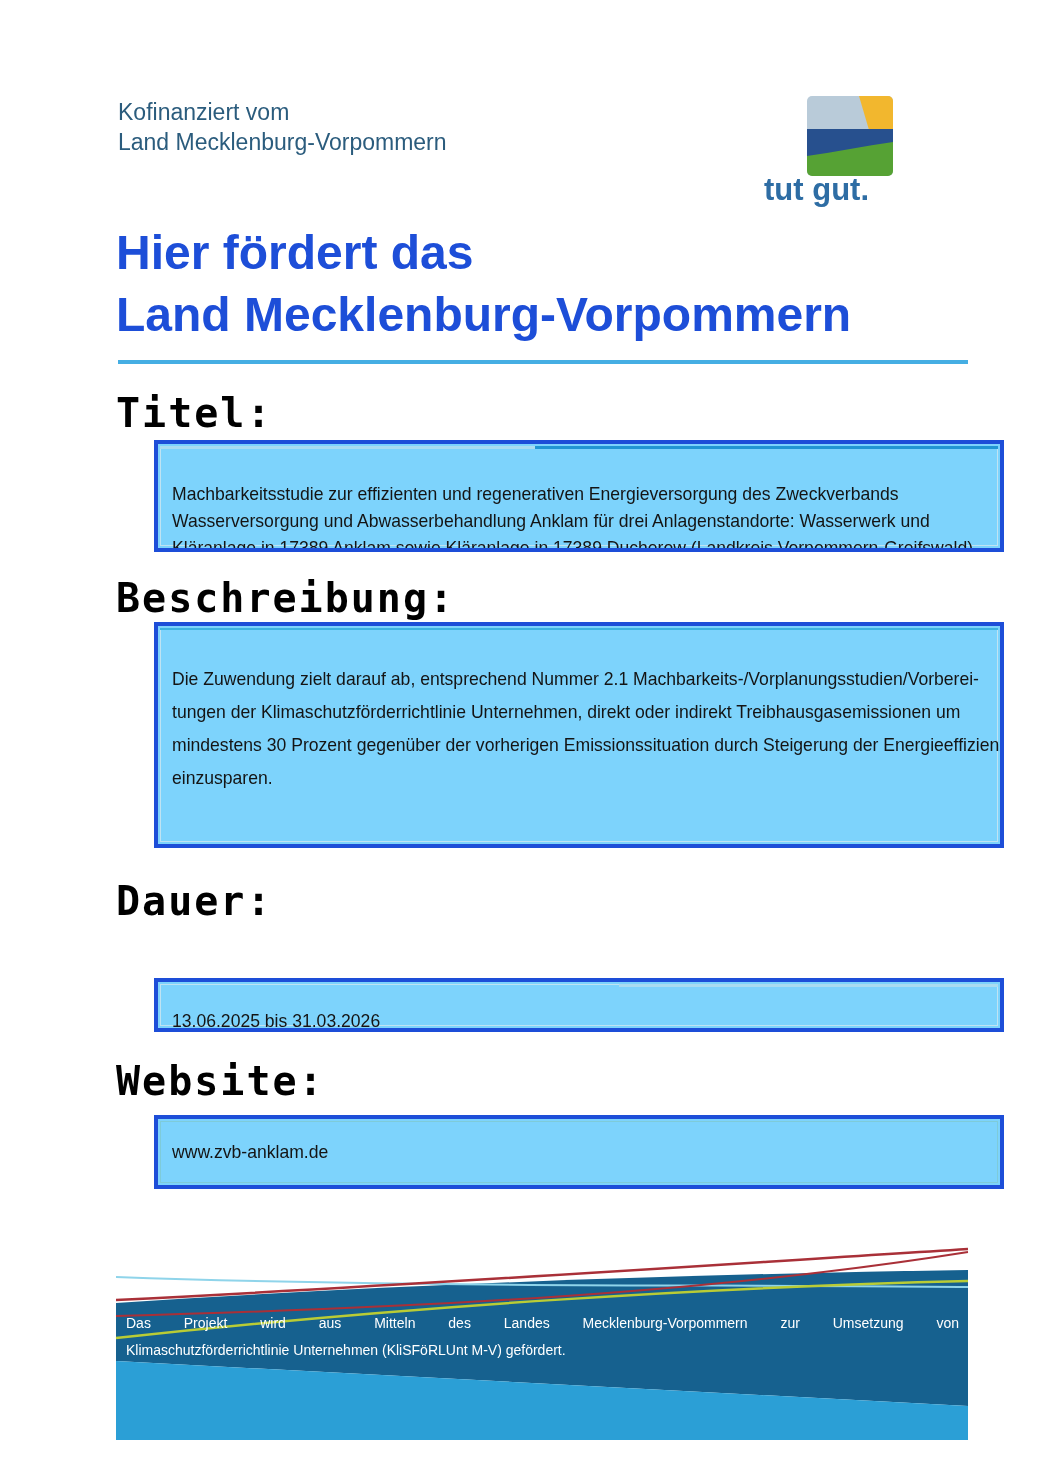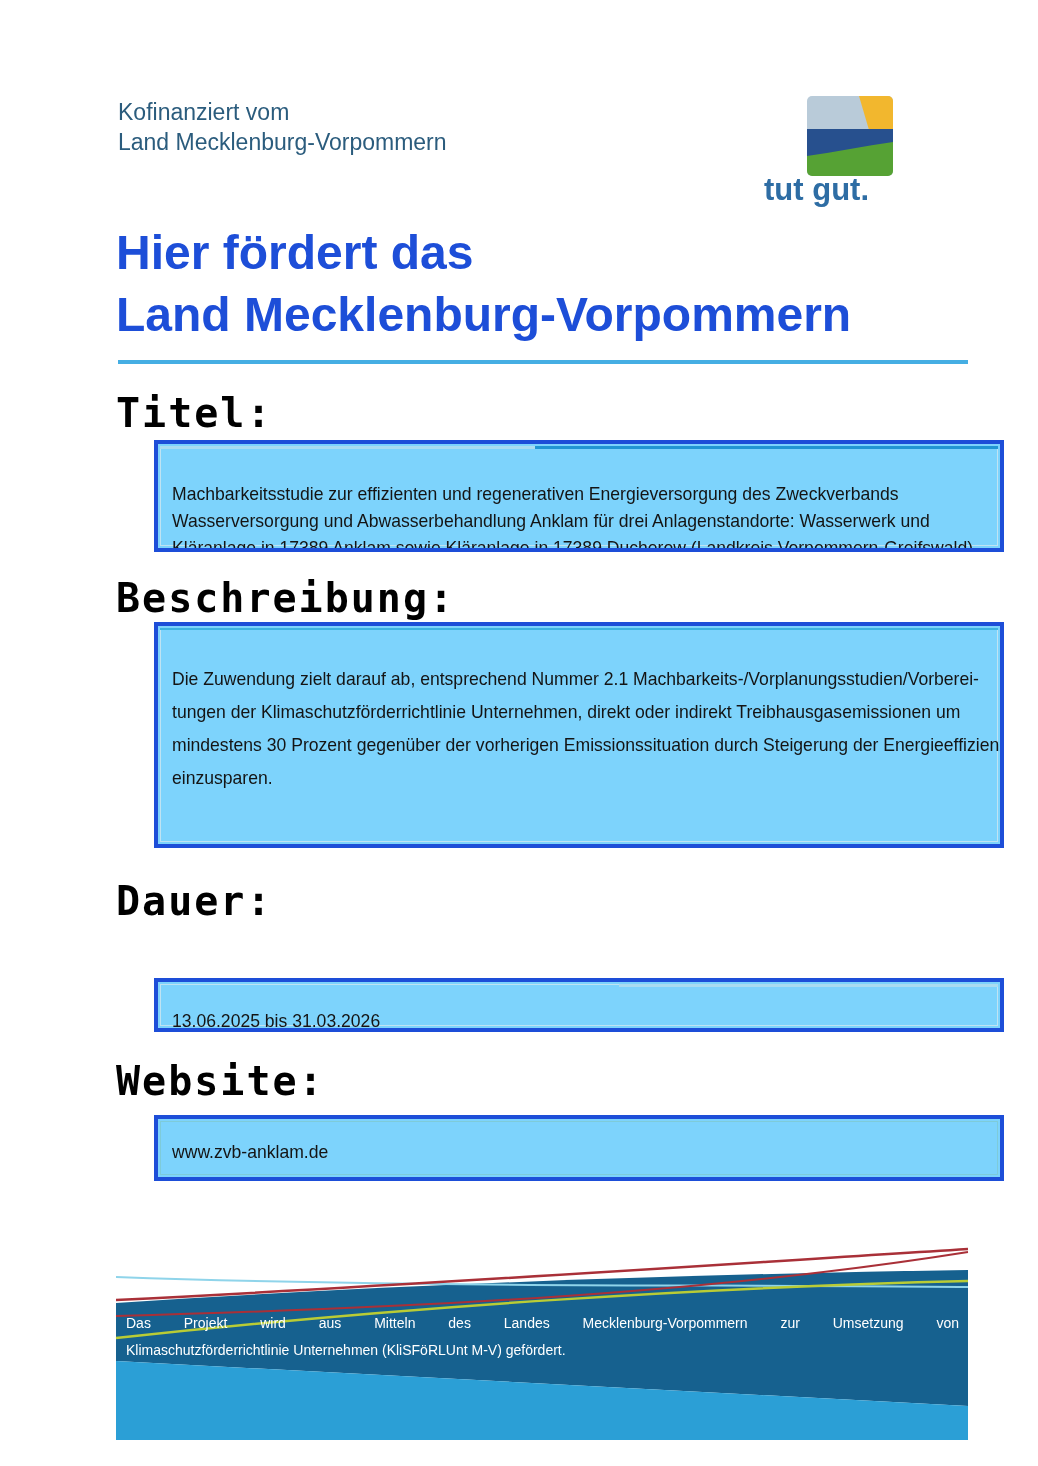--- a/index.html
+++ b/index.html
@@ -53,21 +53,21 @@
   #h-dauer{top:879px;}
   #h-website{top:1059px;}
   
   .box{
     position:absolute;left:118px;width:850px;box-sizing:border-box;
     border:4px solid #1d4ed8;background:#7dd3fc;overflow:hidden;margin-left:36px;
   }
   #box-titel{top:440px;height:112px;}
   #box-beschreibung{top:622px;height:226px;}
   #box-dauer{top:978px;height:54px;}
-  #box-website{top:1115px;height:66px;}
+  #box-website{top:1115px;height:74px;}
   .box-inner{position:absolute;left:2px;right:2px;top:2px;bottom:2px;border:1px solid #bfe3f2;}
   #box-website .box-inner{border-color:#7ecbd9;}
   .accent{position:absolute;}
   .accent-titel{top:2px;right:2px;width:55%;height:3px;background:#2196d3;}
   .accent-titel-light{top:2px;left:2px;width:45%;height:3px;background:#aadcf0;}
   .accent-beschreibung{top:2px;left:2px;right:2px;height:2px;background:#3fb3e0;}
   .accent-dauer{top:2px;right:2px;width:45%;height:3px;background:#aadcf0;}
   .box-text{
     position:absolute;left:14px;
     font-size:18.5px;color:#141414;white-space:pre;

